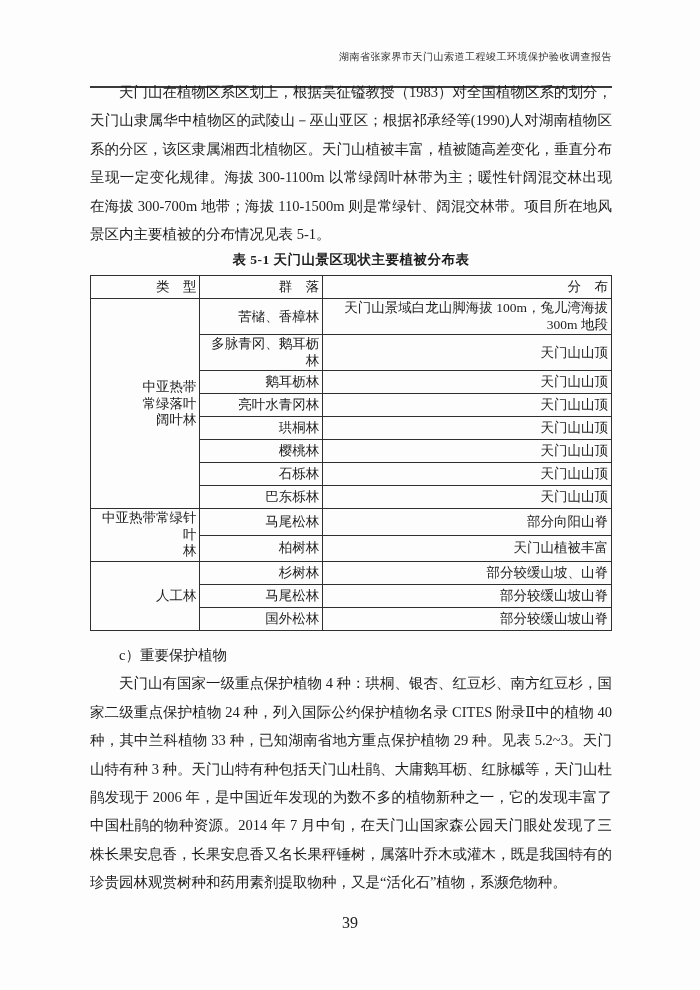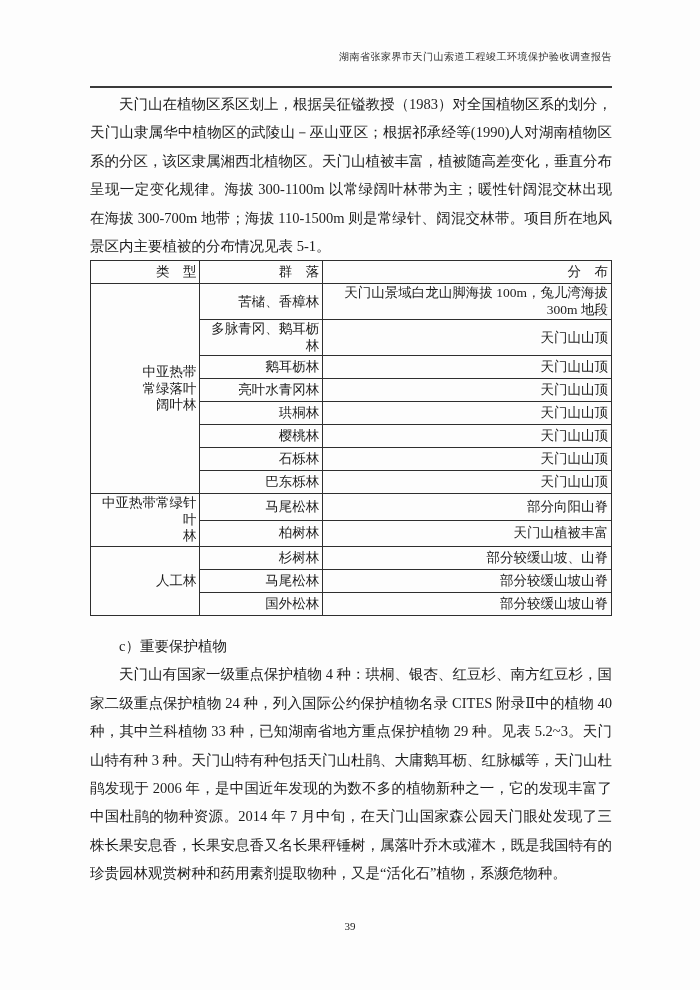--- a/index.html
+++ b/index.html
@@ -17,21 +17,21 @@
     top:50px; left:90px; width:522px;
     text-align:right;
     font-size:10px;
     letter-spacing:0.5px;
     color:#2e2e2e;
     padding-bottom:22px;
     border-bottom:2px solid #3a3a3a;
   }
   .content {
     position:absolute;
-    top:90px; left:90px; width:522px;
+    top:78px; left:90px; width:522px;
   }
   p.body-para {
     margin:0;
     font-size:14.5px;
     line-height:28.4px;
     text-align:justify;
     text-indent:2em;
   }
   .table-title {
     margin:3px 0 6px;
@@ -53,47 +53,48 @@
     border:1px solid #2f2f2f;
     text-align:right;
     vertical-align:middle;
     padding:1px 3px;
     height:20px;
     line-height:16.5px;
     font-weight:normal;
   }
   .type-cell { white-space:pre-line;margin-left:28px; }
   .section-heading {
-    margin:16px 0 0;
+    margin:10px 0 0;
     font-size:14.5px;
     line-height:28.4px;
     text-indent:2em;
   }
   .para-after-heading { margin-top:0; }
   .page-number {
     position:absolute;
     bottom:58px; left:0; width:100%;
     text-align:center;
-    font-size:11px;
+    font-size:16px;
     color:#222;
   }
 </style>
 </head>
 <body>
 
 <div class="page">
 
   <div class="page-header">
     <span>湖南省张家界市天门山索道工程竣工环境保护验收调查报告</span>
   </div>
 
   <div class="content">
 
     <p class="body-para">天门山在植物区系区划上，根据吴征镒教授（1983）对全国植物区系的划分，天门山隶属华中植物区的武陵山－巫山亚区；根据祁承经等(1990)人对湖南植物区系的分区，该区隶属湘西北植物区。天门山植被丰富，植被随高差变化，垂直分布呈现一定变化规律。海拔 300-1100m 以常绿阔叶林带为主；暖性针阔混交林出现在海拔 300-700m 地带；海拔 110-1500m 则是常绿针、阔混交林带。项目所在地风景区内主要植被的分布情况见表 5-1。</p>
 
+    <div class="table-title">表 5-1 天门山景区现状主要植被分布表</div>
 
     <table class="veg-table">
       <colgroup>
           <col class="c1">
           <col class="c2">
           <col class="c3">
         </colgroup>
       <thead>
         <tr>
           <th>类　型</th>

